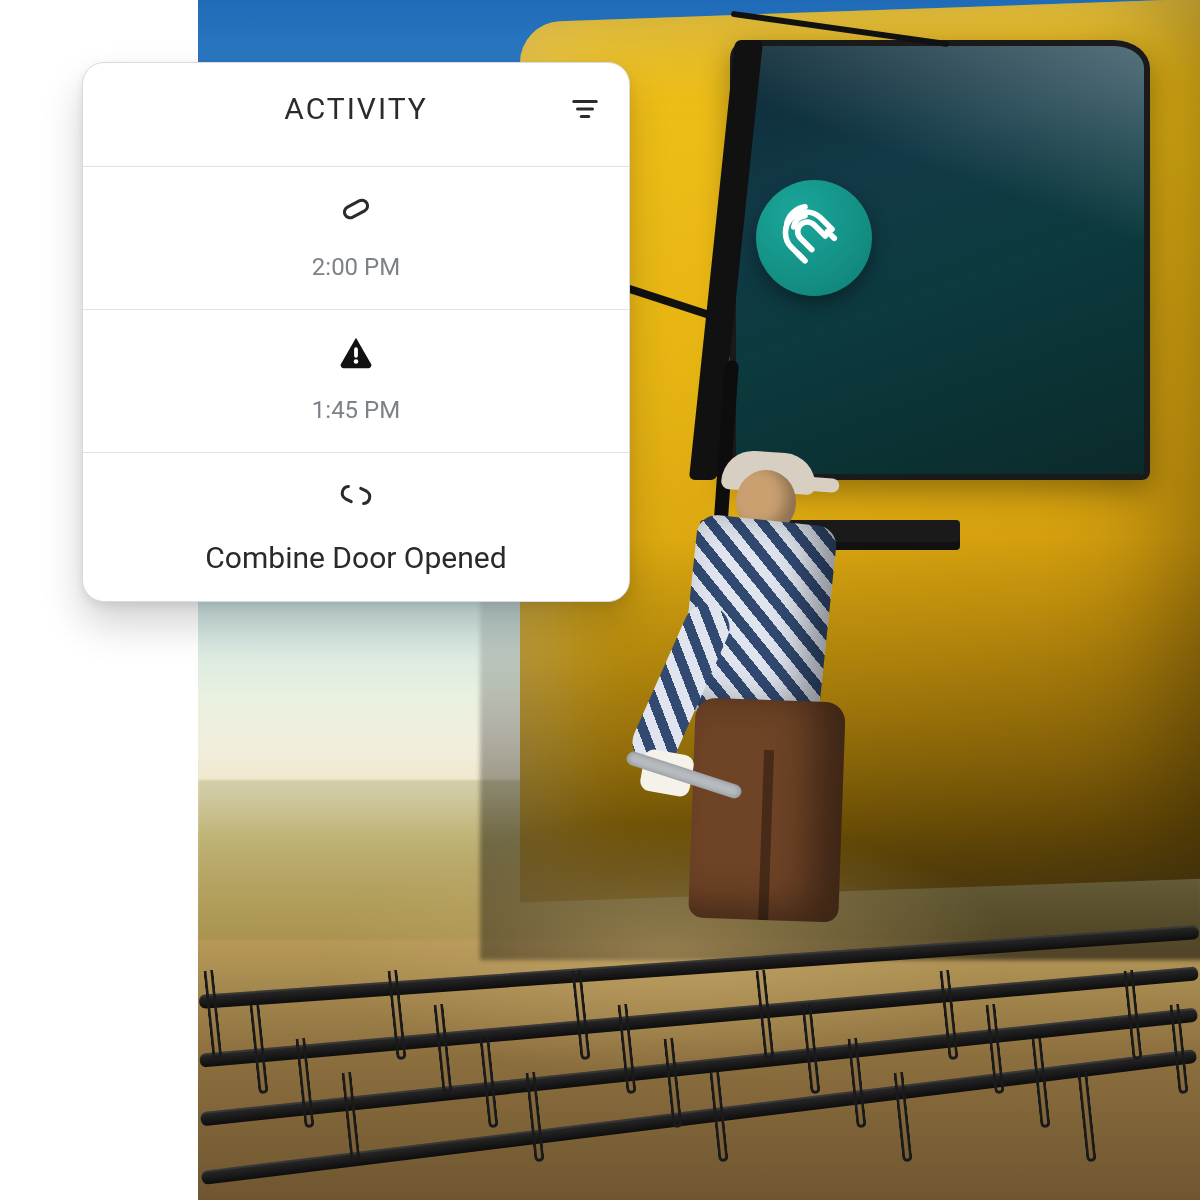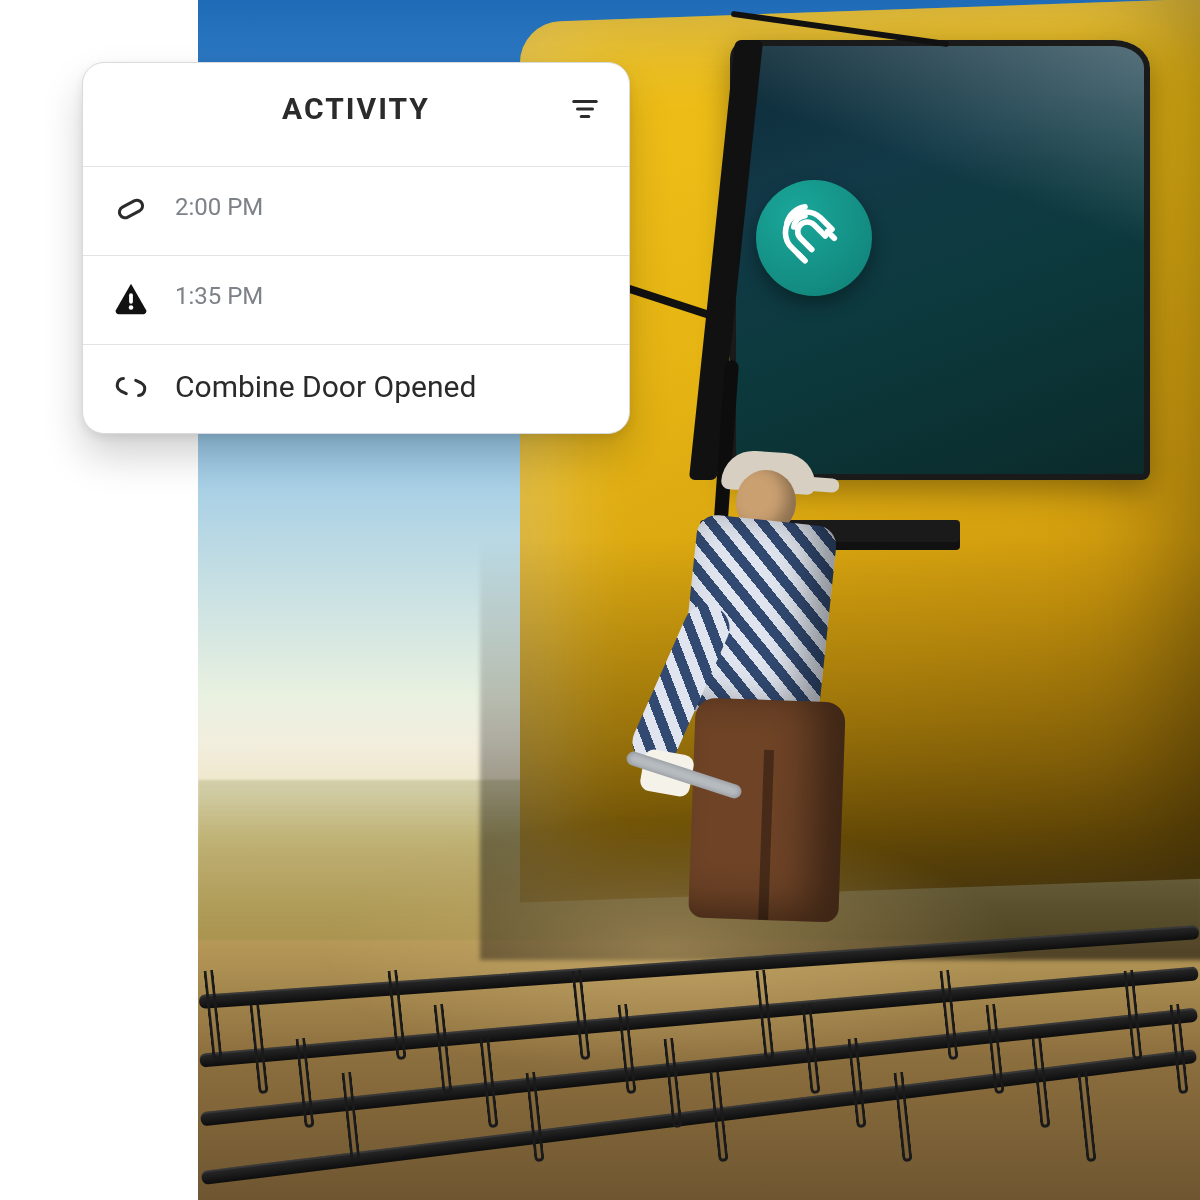--- a/index.html
+++ b/index.html
@@ -209,38 +209,39 @@
     box-shadow: 0 22px 40px rgba(0,0,0,.18), 0 4px 10px rgba(0,0,0,.08);
     overflow: hidden;
   }
   .card-header {
     position: relative;
     padding: 28px 28px 40px 28px;
     text-align: center;
   }
   .card-title {
     font-size: 30px;
-    font-weight: 700;
+    font-weight: 400;
     letter-spacing: 2px;
     color: #2b2b2b;
   }
   .filter-btn {
     position: absolute;
     right: 24px; top: 28px;
     width: 40px; height: 40px;
     display: flex; align-items: center; justify-content: center;
     border-radius: 8px;
   }
   .filter-btn svg { width: 30px; height: 30px; }
   .row {
     display: flex;
     align-items: center;
     gap: 22px;
     padding: 20px 26px 24px 26px;
     border-top: 1px solid #e2e3e6;
+    flex-direction: column;
   }
   .row:first-of-type { border-top: none; padding-top: 6px; }
   .row .icon {
     width: 44px; height: 44px;
     display: flex; align-items: center; justify-content: center;
     flex: 0 0 44px;
   }
   .row .icon svg { width: 38px; height: 38px; }
   .row .txt { flex: 1 1 auto; min-width: 0; }
   .row .time {
@@ -355,21 +356,21 @@
 
     <div class="row">
       <div class="icon">
         <svg viewBox="0 0 40 40">
           <path d="M20 5 L36 33 A3 3 0 0 1 33.4 37 H6.6 A3 3 0 0 1 4 33 Z" fill="#111"></path>
           <rect x="18" y="15" width="4" height="11" rx="2" fill="#fff"></rect>
           <circle cx="20" cy="30" r="2.4" fill="#fff"></circle>
         </svg>
       </div>
       <div class="txt">
-        <div class="time">1:35 PM</div>
+        <div class="time">1:45 PM</div>
       </div>
     </div>
 
     <div class="row">
       <div class="icon">
         <svg viewBox="0 0 40 40" fill="none" stroke="#2b2b2b" stroke-width="3.2" stroke-linecap="round">
           <path d="M12 11 A7 7 0 0 0 9 24 L15 27"></path>
           <path d="M28 29 A7 7 0 0 0 31 16 L25 13"></path>
         </svg>
       </div>

